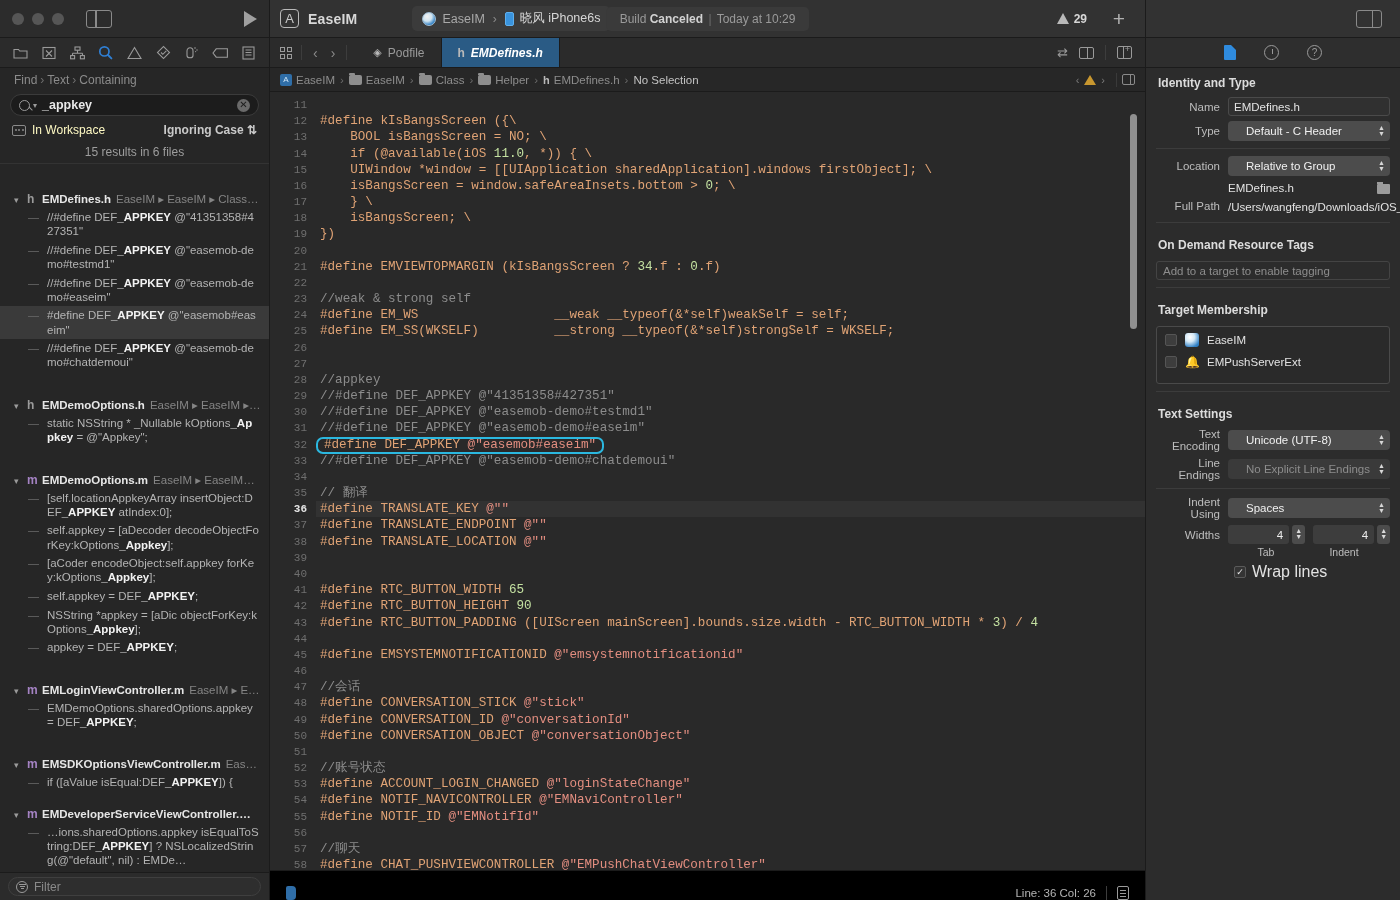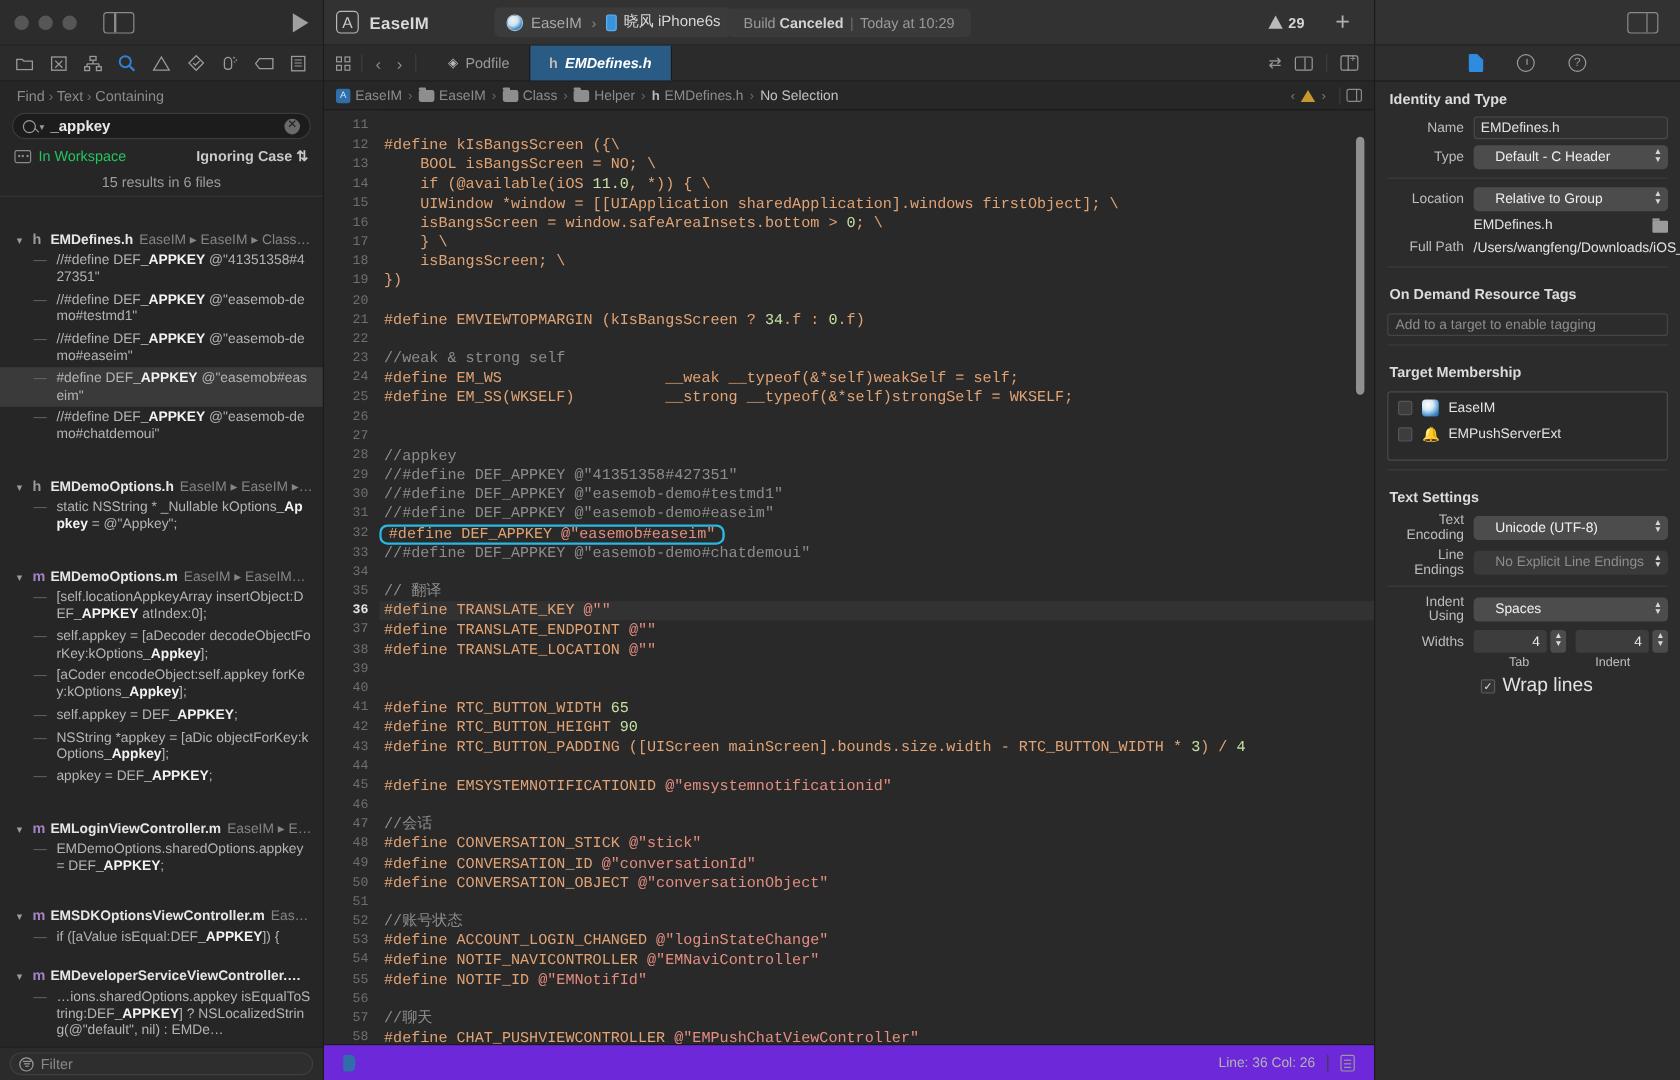--- a/index.html
+++ b/index.html
@@ -157,21 +157,21 @@
   .search-val { flex: 1; color: #e8e8e8; font-size: 12.5px; font-weight: bold; }
   .clear-x {
     width: 13px; height: 13px; border-radius: 50%; background: #6a6a6a;
     color: #1c1c1c; font-size: 10px; display: flex; align-items: center;
     justify-content: center; line-height: 1;
   }
   .scope-row {
     display: flex; align-items: center; justify-content: space-between;
     padding: 3px 12px 5px; font-size: 12px;
   }
-  .scope-left { display: flex; align-items: center; gap: 6px; color: #22c55e; }
+  .scope-left { display: flex; align-items: center; gap: 6px; color: #fef9c3; }
   .scope-ic {
     width: 14px; height: 11px; border: 1px solid #8a8a8a; border-radius: 2px;
     display: flex; align-items: center; justify-content: center; gap: 1.5px;
   }
   .scope-ic i { width: 2px; height: 2px; background: #8a8a8a; border-radius: 50%; }
   .scope-right { color: #c9c9c9; font-weight: bold; font-size: 12px; }
   .results-count {
     text-align: center; font-size: 12px; color: #9d9d9d;
     padding: 3px 0 4px;
     border-bottom: 1px solid #333;
@@ -334,22 +334,22 @@
     display: flex; align-items: center;
     background: transparent;
   }
   .vscroll {
     position: absolute; right: 8px; width: 7px;
     background: #b8b8b8; border-radius: 4px;
     opacity: .72;
   }
   .editor-statusbar {
     height: 30px; flex: 0 0 30px;
-    background: #6d28d9; border-top: 1px solid #1b1b1b;
-    display: flex; align-items: center; padding: 0 16px;
+    background: #000000; border-top: 1px solid #1b1b1b;
+    display: flex; align-items: flex-end; padding: 0 16px;
   }
   .sb-mark { width: 10px; height: 14px; background: #2f6ea8; border-radius: 2px 4px 4px 2px; }
   .sb-right { margin-left: auto; display: flex; align-items: center; gap: 10px; }
   .sb-pos { color: #b4b4b4; font-size: 11.5px; }
   .sb-vbar { width: 1px; height: 14px; background: #3d3d3d; }
   .sb-mini {
     width: 12px; height: 14px; border: 1.2px solid #9a9a9a; border-radius: 2px;
     position: relative;
   }
   .sb-mini::after { content:""; position:absolute; left:2px; right:2px; top:3px; height:1px; background:#9a9a9a;

